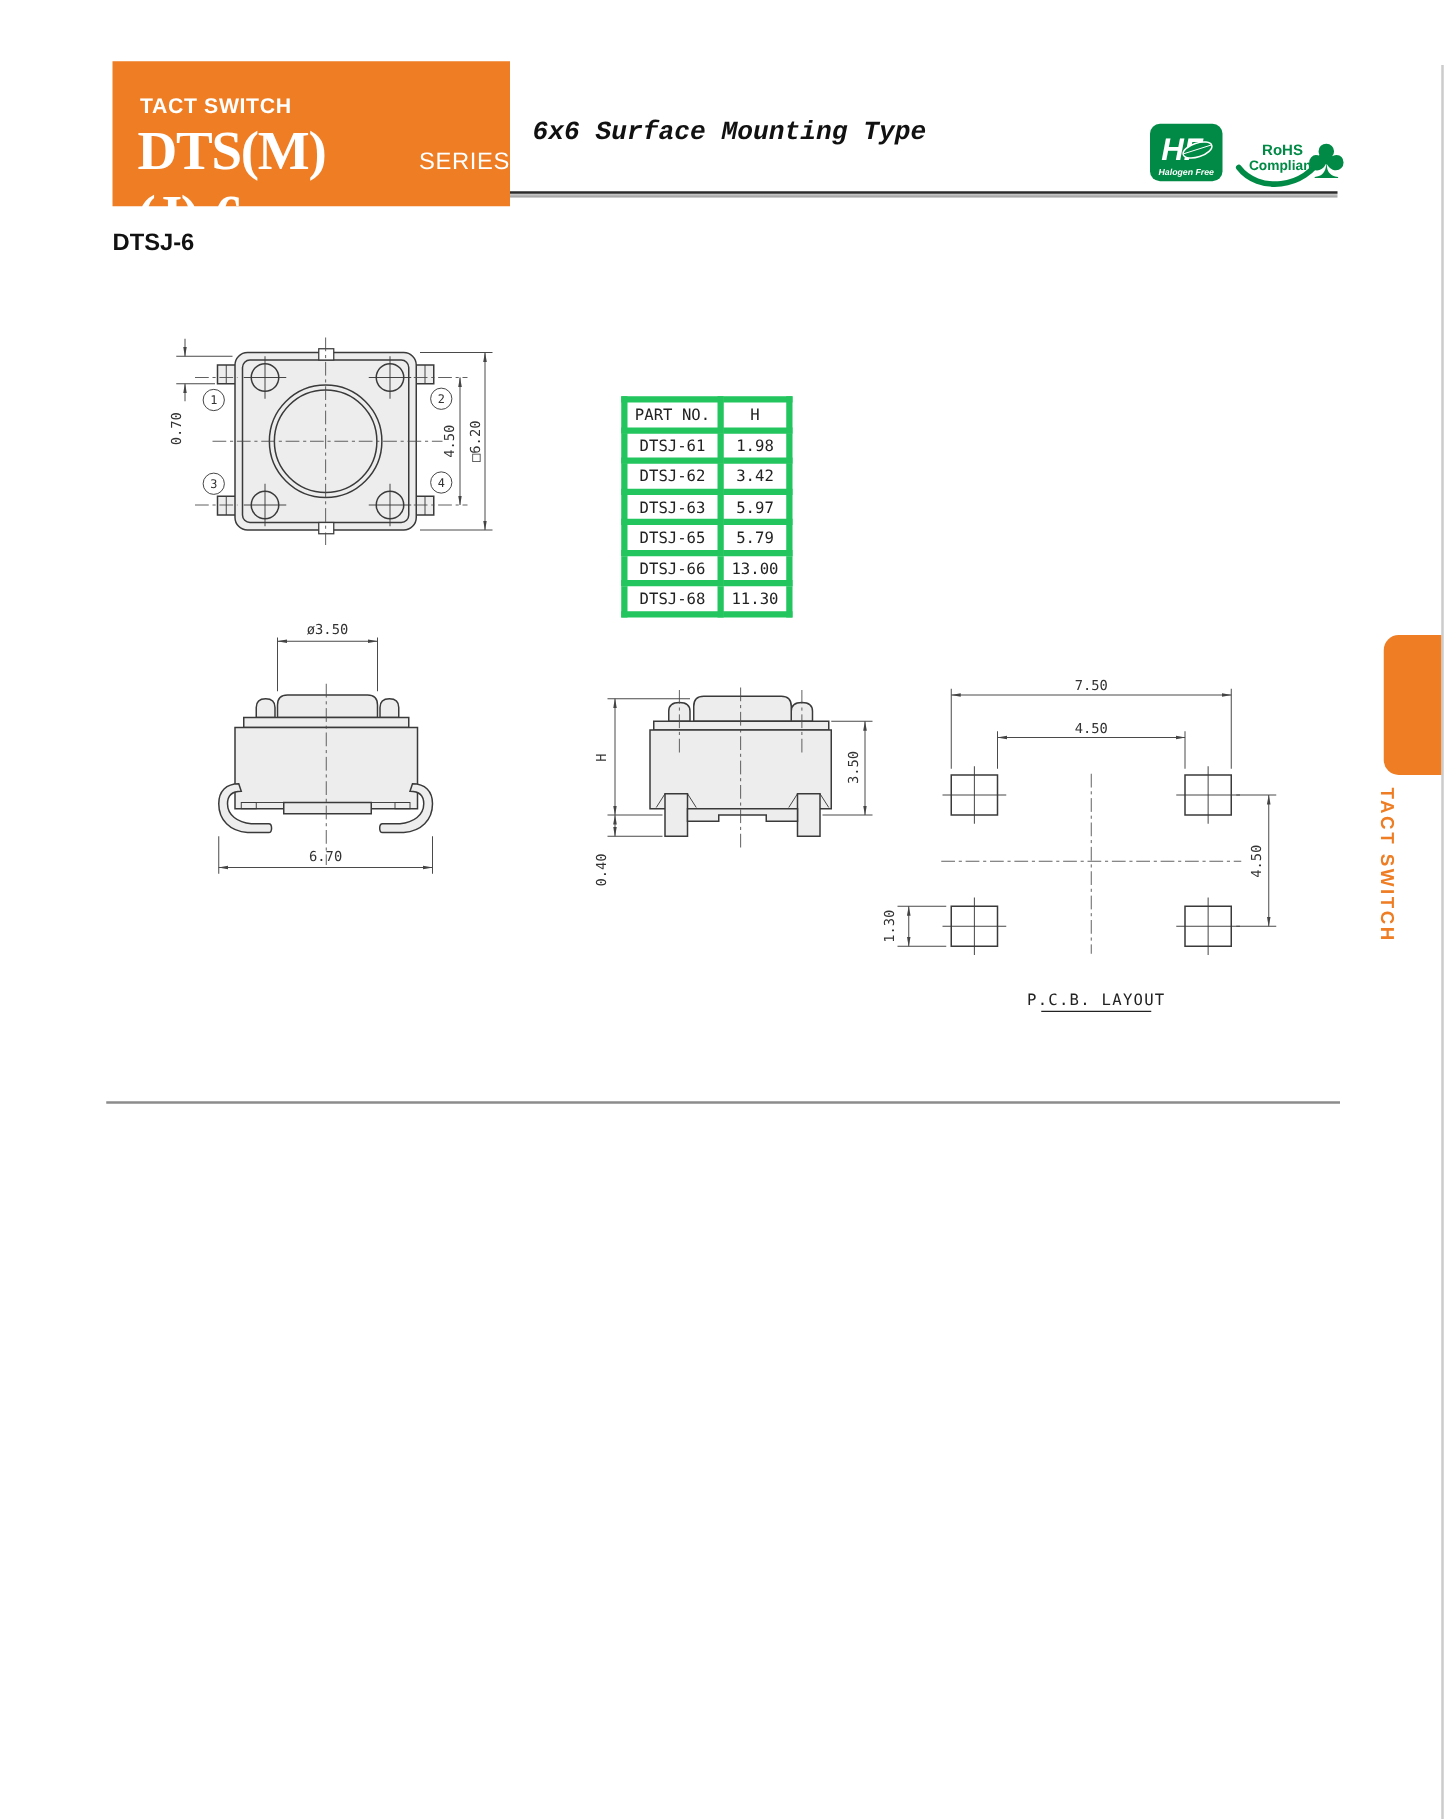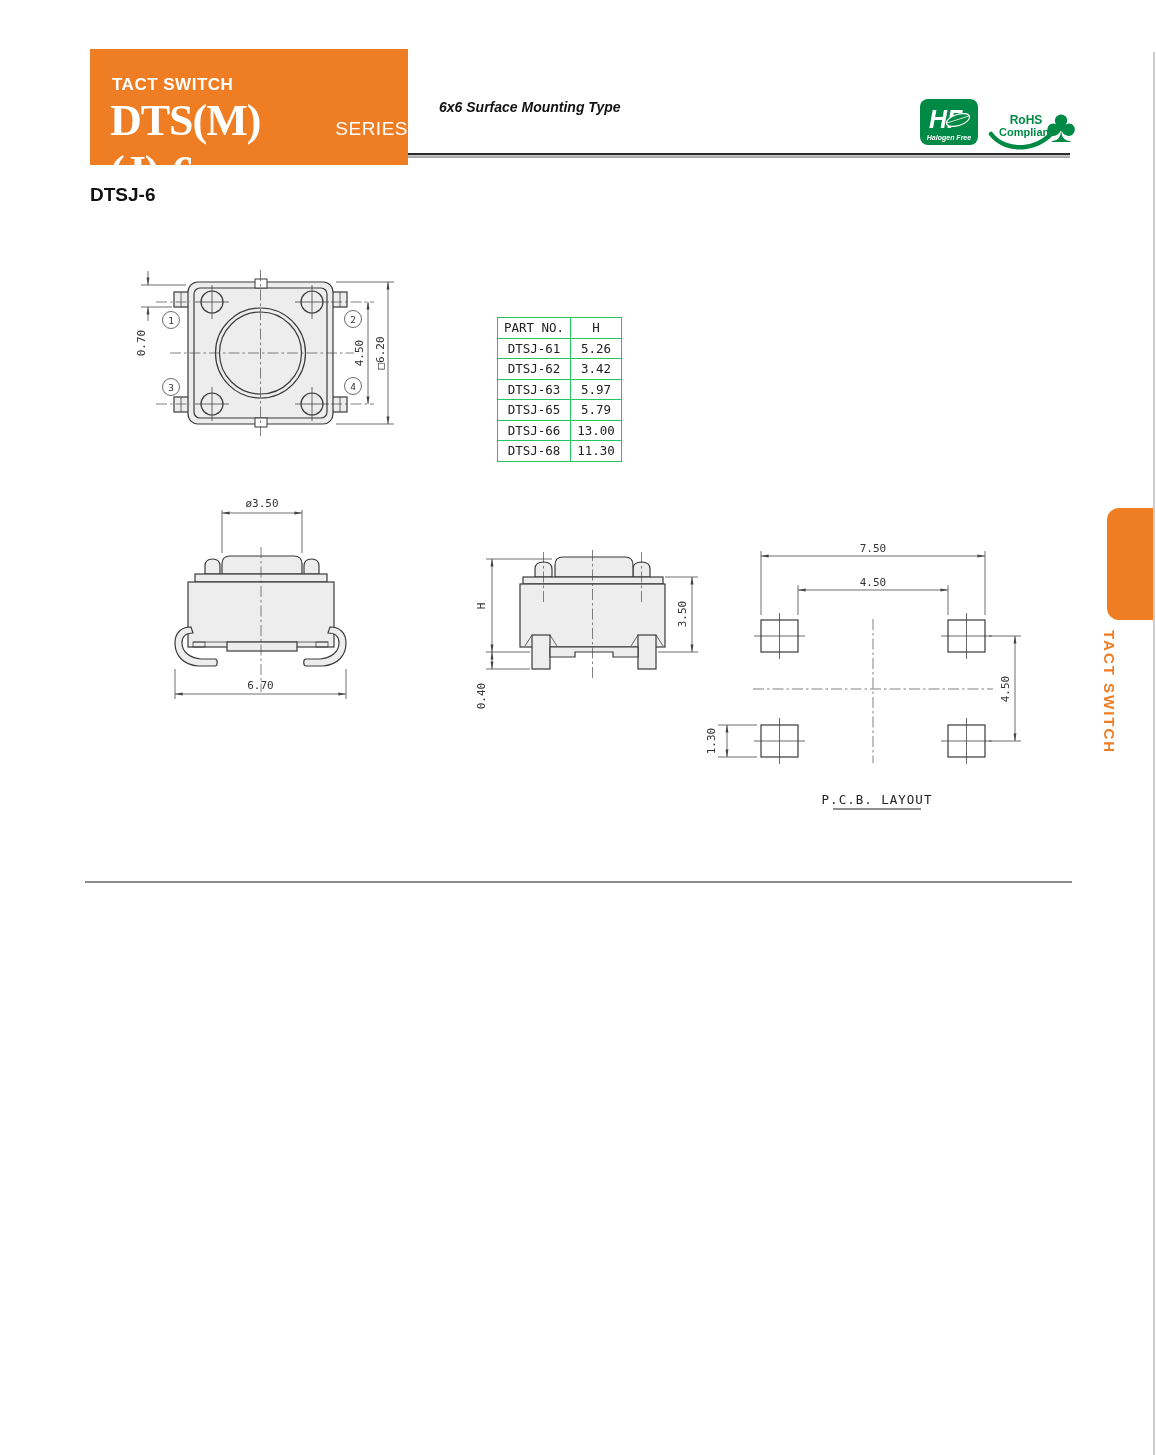--- a/index.html
+++ b/index.html
@@ -5,42 +5,42 @@
   html,body{margin:0;padding:0;background:#fff;}
   .page{position:relative;width:1156px;height:1455px;background:#fff;overflow:hidden;
         font-family:"Liberation Sans",sans-serif;color:#1a1a1a;margin-top:44px;}
   
   .brandbox{position:absolute;left:90px;top:5px;width:318px;height:116px;background:#EE7D23;
             color:#fff;padding:0;box-sizing:border-box;}
   .brand-cat{position:absolute;left:22px;top:26px;font-weight:bold;font-size:17px;letter-spacing:.5px;}
   .brand-row{position:absolute;left:20px;top:46px;display:flex;align-items:baseline;gap:7px;}
   .brand-series{font-family:"Liberation Serif",serif;font-weight:bold;font-size:44px;letter-spacing:-1px;}
   .brand-suffix{font-weight:normal;font-size:19px;letter-spacing:.5px;}
-  .subtitle{position:absolute;left:439px;top:50px;font-weight:bold;font-style:italic;font-size:14px;
-            line-height:26px;color:#111;}
+  .subtitle{position:absolute;left:426px;top:50px;font-weight:bold;font-style:italic;font-size:21px;
+            line-height:26px;color:#111;font-family:Liberation Mono, monospace;}
   .header-rule{position:absolute;left:408px;top:109px;width:662px;height:3px;
                border-top:2px solid #2b2b2b;background:linear-gradient(#cfcfcf,#9a9a9a);}
   
   .hf-badge{position:absolute;left:920px;top:55px;width:58px;height:46px;background:#008A45;border-radius:8px;}
   .rohs-badge{position:absolute;left:986px;top:56px;width:92px;height:58px;}
   .hfm{font-family:"Liberation Sans",sans-serif;font-weight:bold;font-style:italic;font-size:25px;fill:#fff;}
   .hff{font-family:"Liberation Sans",sans-serif;font-weight:bold;font-style:italic;font-size:7px;fill:#fff;}
   .rh{font-family:"Liberation Sans",sans-serif;font-weight:bold;fill:#008A45;}
   
   .section-title{position:absolute;left:90px;top:140px;font-weight:bold;font-size:19px;color:#111;}
   
   .rail-line{position:absolute;left:1153px;top:8px;width:2px;height:1447px;background:#cccccc;}
   .side-tab{position:absolute;left:1107px;top:464px;width:46px;height:112px;background:#EE7D23;
             border-radius:12px 0 0 12px;}
   .side-tab-label{position:absolute;left:1101px;top:586px;writing-mode:vertical-rl;
                   color:#EE7D23;font-weight:bold;font-size:15px;letter-spacing:2px;white-space:nowrap;}
   
   .ptable{position:absolute;left:497px;top:273px;border-collapse:collapse;
           font-family:"DejaVu Sans Mono",monospace;font-size:12.5px;color:#222;}
-  .ptable th,.ptable td{border:1px solid #22c55e;text-align:center;padding:0;height:19.5px;font-weight:normal;}
+  .ptable th,.ptable td{border:5px solid #22c55e;text-align:center;padding:0;height:19.5px;font-weight:normal;}
   .ptable th:first-child,.ptable td:first-child{width:72px;}
   .ptable th:last-child,.ptable td:last-child{width:50px;}
   .ptable{border:1.5px solid #3a3a3a;}
   
   .drw{position:absolute;}
   .dimtxt{font-family:"DejaVu Sans Mono",monospace;font-size:11px;fill:#333;}
   .captxt{font-family:"DejaVu Sans Mono",monospace;font-size:12.5px;fill:#222;letter-spacing:1px;}
   .termtxt{font-family:"DejaVu Sans Mono",monospace;font-size:9.5px;fill:#333;}
   .f{fill:#EDEDED;stroke:#3a3a3a;stroke-width:1.2;}
   .o{fill:none;stroke:#3a3a3a;stroke-width:1.2;}
@@ -91,21 +91,21 @@
   <table class="ptable">
     <thead>
       <tr>
         <th>PART NO.</th>
         <th>H</th>
       </tr>
     </thead>
     <tbody>
       <tr>
           <td>DTSJ-61</td>
-          <td>5.26</td>
+          <td>1.98</td>
         </tr>
       <tr>
           <td>DTSJ-62</td>
           <td>3.42</td>
         </tr>
       <tr>
           <td>DTSJ-63</td>
           <td>5.97</td>
         </tr>
       <tr>

